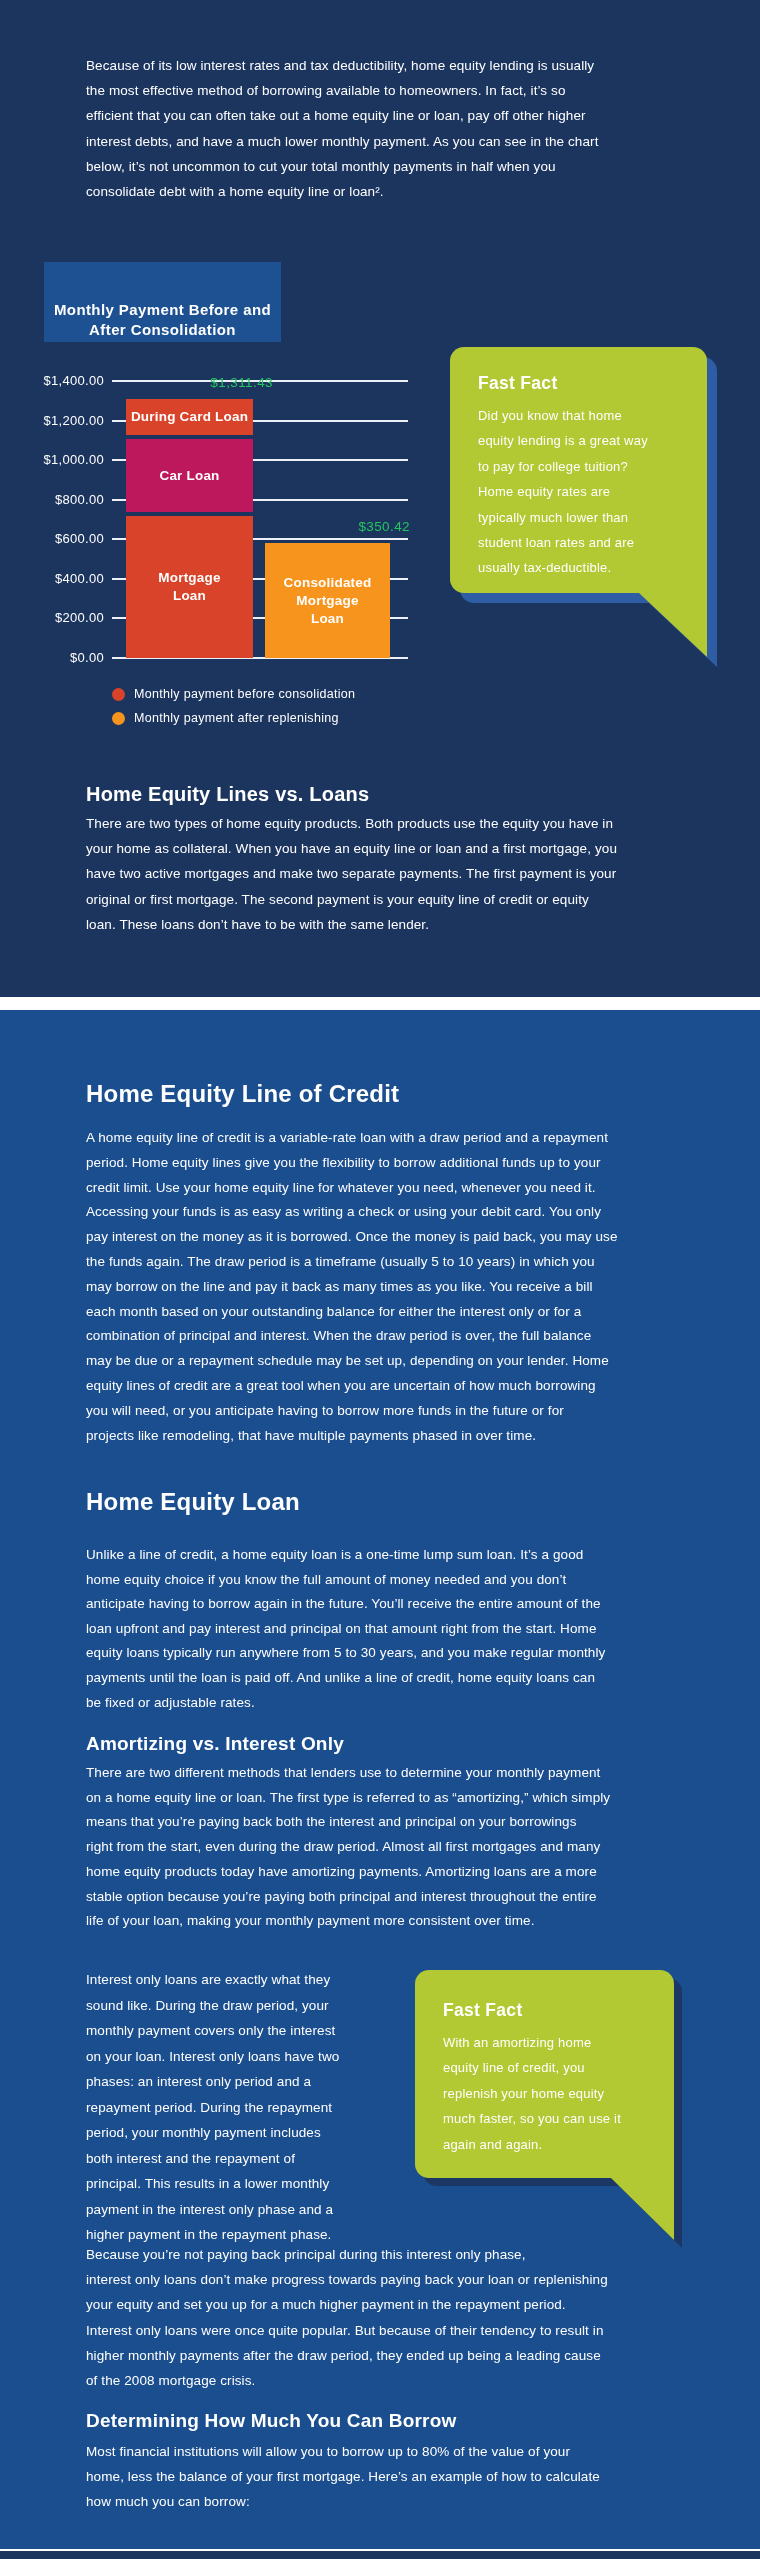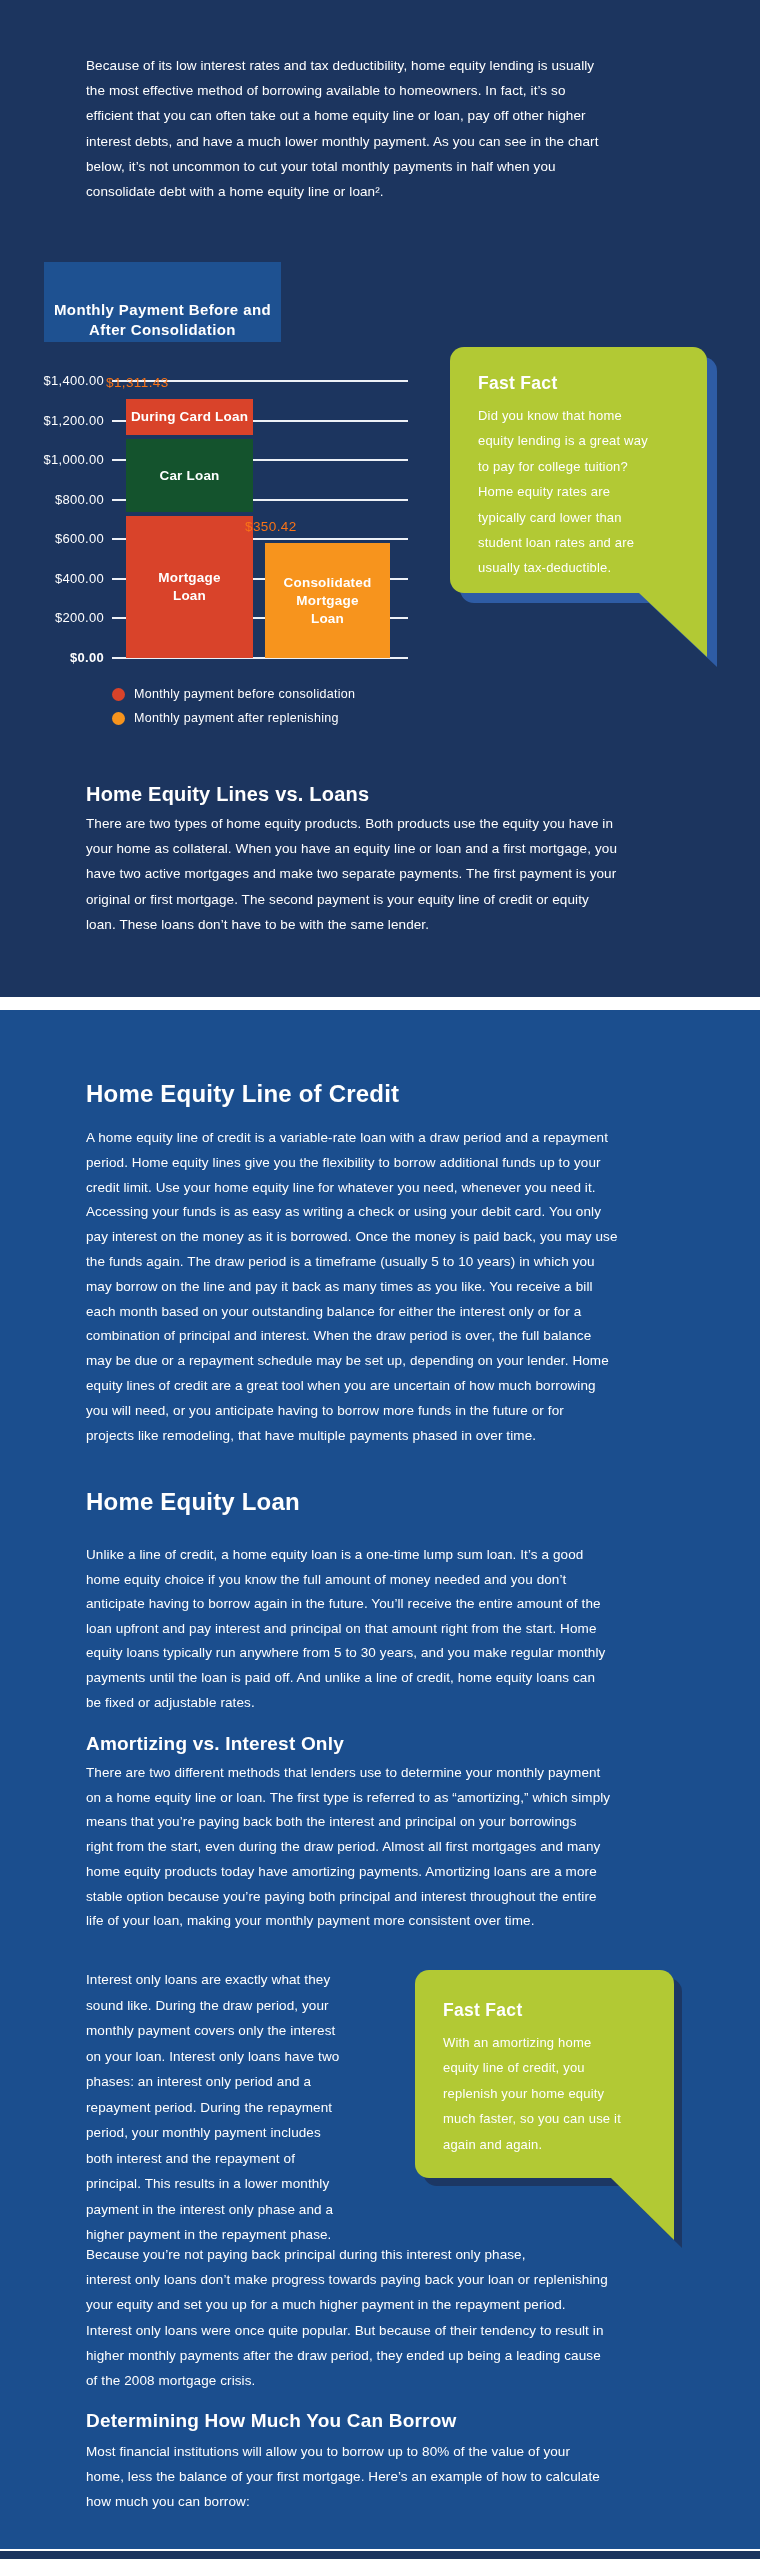--- a/index.html
+++ b/index.html
@@ -30,21 +30,21 @@
   .chart-title{position:absolute;left:44px;top:262px;width:237px;height:80px;background:var(--titlebox);
     color:#fff;text-align:center;font-weight:700;font-size:15px;line-height:20px;padding-top:18px;
     box-sizing:border-box;letter-spacing:.4px;white-space:pre-line;}
 
   
   .tick{position:absolute;text-align:right;font-size:13px;color:#fff;letter-spacing:.3px;line-height:16px;}
   .grid{position:absolute;height:2px;background:#edf1f7;z-index:1;}
   .seg{position:absolute;z-index:2;display:flex;align-items:center;justify-content:center;text-align:center;
     color:#fff;font-weight:700;font-size:13.5px;line-height:18px;white-space:pre-line;box-sizing:border-box;letter-spacing:.2px;}
   .seg-sep{border-bottom:4px solid var(--navy);}
-  .val{position:absolute;text-align:left;color:#f97316;font-size:13.5px;letter-spacing:.4px;font-weight:500;z-index:3;}
+  .val{position:absolute;text-align:right;color:#22c55e;font-size:13.5px;letter-spacing:.4px;font-weight:500;z-index:3;}
 
   .legend{position:absolute;left:112px;top:682px;text-align:center;}
   .lrow{display:flex;align-items:center;height:24px;}
   .ldot{width:13px;height:13px;border-radius:50%;margin-right:9px;flex:0 0 auto;}
   .ltext{font-size:12.5px;color:#fff;letter-spacing:.3px;font-weight:500;}
 
   
   .ff{position:absolute;background:var(--green);border-radius:14px 14px 0 14px;z-index:3;box-sizing:border-box;padding:26px 24px 0 28px;}
   .ff-title{color:#fff;font-size:17.5px;font-weight:700;letter-spacing:.3px;margin:0 0 9px 0;}
   .ff-body{color:#fff;font-size:13px;line-height:25.4px;white-space:pre-line;letter-spacing:.2px;}
@@ -74,46 +74,46 @@
     <div class="ff-shadow" style="left:460px;top:357px;width:257px;height:246px;background:var(--shadow-royal);">
       <div class="ff-tail" style="width:68px;height:64px;background:var(--shadow-royal);"></div>
     </div>
 
     <div class="ff" style="left:450px;top:347px;width:257px;height:246px;">
       <div class="ff-title">Fast Fact</div>
       <div class="ff-body">Did you know that home
 equity lending is a great way
 to pay for college tuition?
 Home equity rates are
-typically card lower than
+typically much lower than
 student loan rates and are
 usually tax-deductible.</div>
       <div class="ff-tail" style="width:68px;height:64px;"></div>
     </div>
 
     <div>
         <div class="tick" style="left: 4px; top: 373px; width: 100px;">$1,400.00</div>
         <div class="grid" style="left: 112px; top: 380px; width: 296px;"></div>
         <div class="tick" style="left: 4px; top: 412.571px; width: 100px;">$1,200.00</div>
         <div class="grid" style="left: 112px; top: 419.571px; width: 296px;"></div>
         <div class="tick" style="left: 4px; top: 452.143px; width: 100px;">$1,000.00</div>
         <div class="grid" style="left: 112px; top: 459.143px; width: 296px;"></div>
         <div class="tick" style="left: 4px; top: 491.714px; width: 100px;">$800.00</div>
         <div class="grid" style="left: 112px; top: 498.714px; width: 296px;"></div>
         <div class="tick" style="left: 4px; top: 531.286px; width: 100px;">$600.00</div>
         <div class="grid" style="left: 112px; top: 538.286px; width: 296px;"></div>
         <div class="tick" style="left: 4px; top: 570.857px; width: 100px;">$400.00</div>
         <div class="grid" style="left: 112px; top: 577.857px; width: 296px;"></div>
         <div class="tick" style="left: 4px; top: 610.429px; width: 100px;">$200.00</div>
         <div class="grid" style="left: 112px; top: 617.429px; width: 296px;"></div>
-        <div class="tick" style="left: 4px; top: 650px; width: 100px; font-weight: bold;">$0.00</div>
+        <div class="tick" style="left: 4px; top: 650px; width: 100px;">$0.00</div>
         <div class="grid" style="left: 112px; top: 657px; width: 296px;"></div>
         <div class="seg" style="left: 126px; top: 516.136px; width: 127px; height: 141.864px; background: rgb(217, 67, 42);"><span>Mortgage
 Loan</span></div>
-        <div class="seg seg-sep" style="left: 126px; top: 439.368px; width: 127px; height: 76.7686px; background: #14532d;"><span>Car Loan</span></div>
+        <div class="seg seg-sep" style="left: 126px; top: 439.368px; width: 127px; height: 76.7686px; background: #be185d;"><span>Car Loan</span></div>
         <div class="seg seg-sep" style="left: 126px; top: 398.524px; width: 127px; height: 40.8436px; background: rgb(217, 67, 42);"><span>During Card Loan</span></div>
         <div class="val" style="left: 106px; top: 374.524px; width: 167px;">$1,311.43</div>
         <div class="seg" style="left: 265px; top: 543.322px; width: 125px; height: 114.678px; background: rgb(247, 148, 29);"><span>Consolidated
 Mortgage
 Loan</span></div>
         <div class="val" style="left: 245px; top: 519.322px; width: 165px;">$350.42</div>
       </div>
 
     <div class="legend">
         <div class="lrow">

